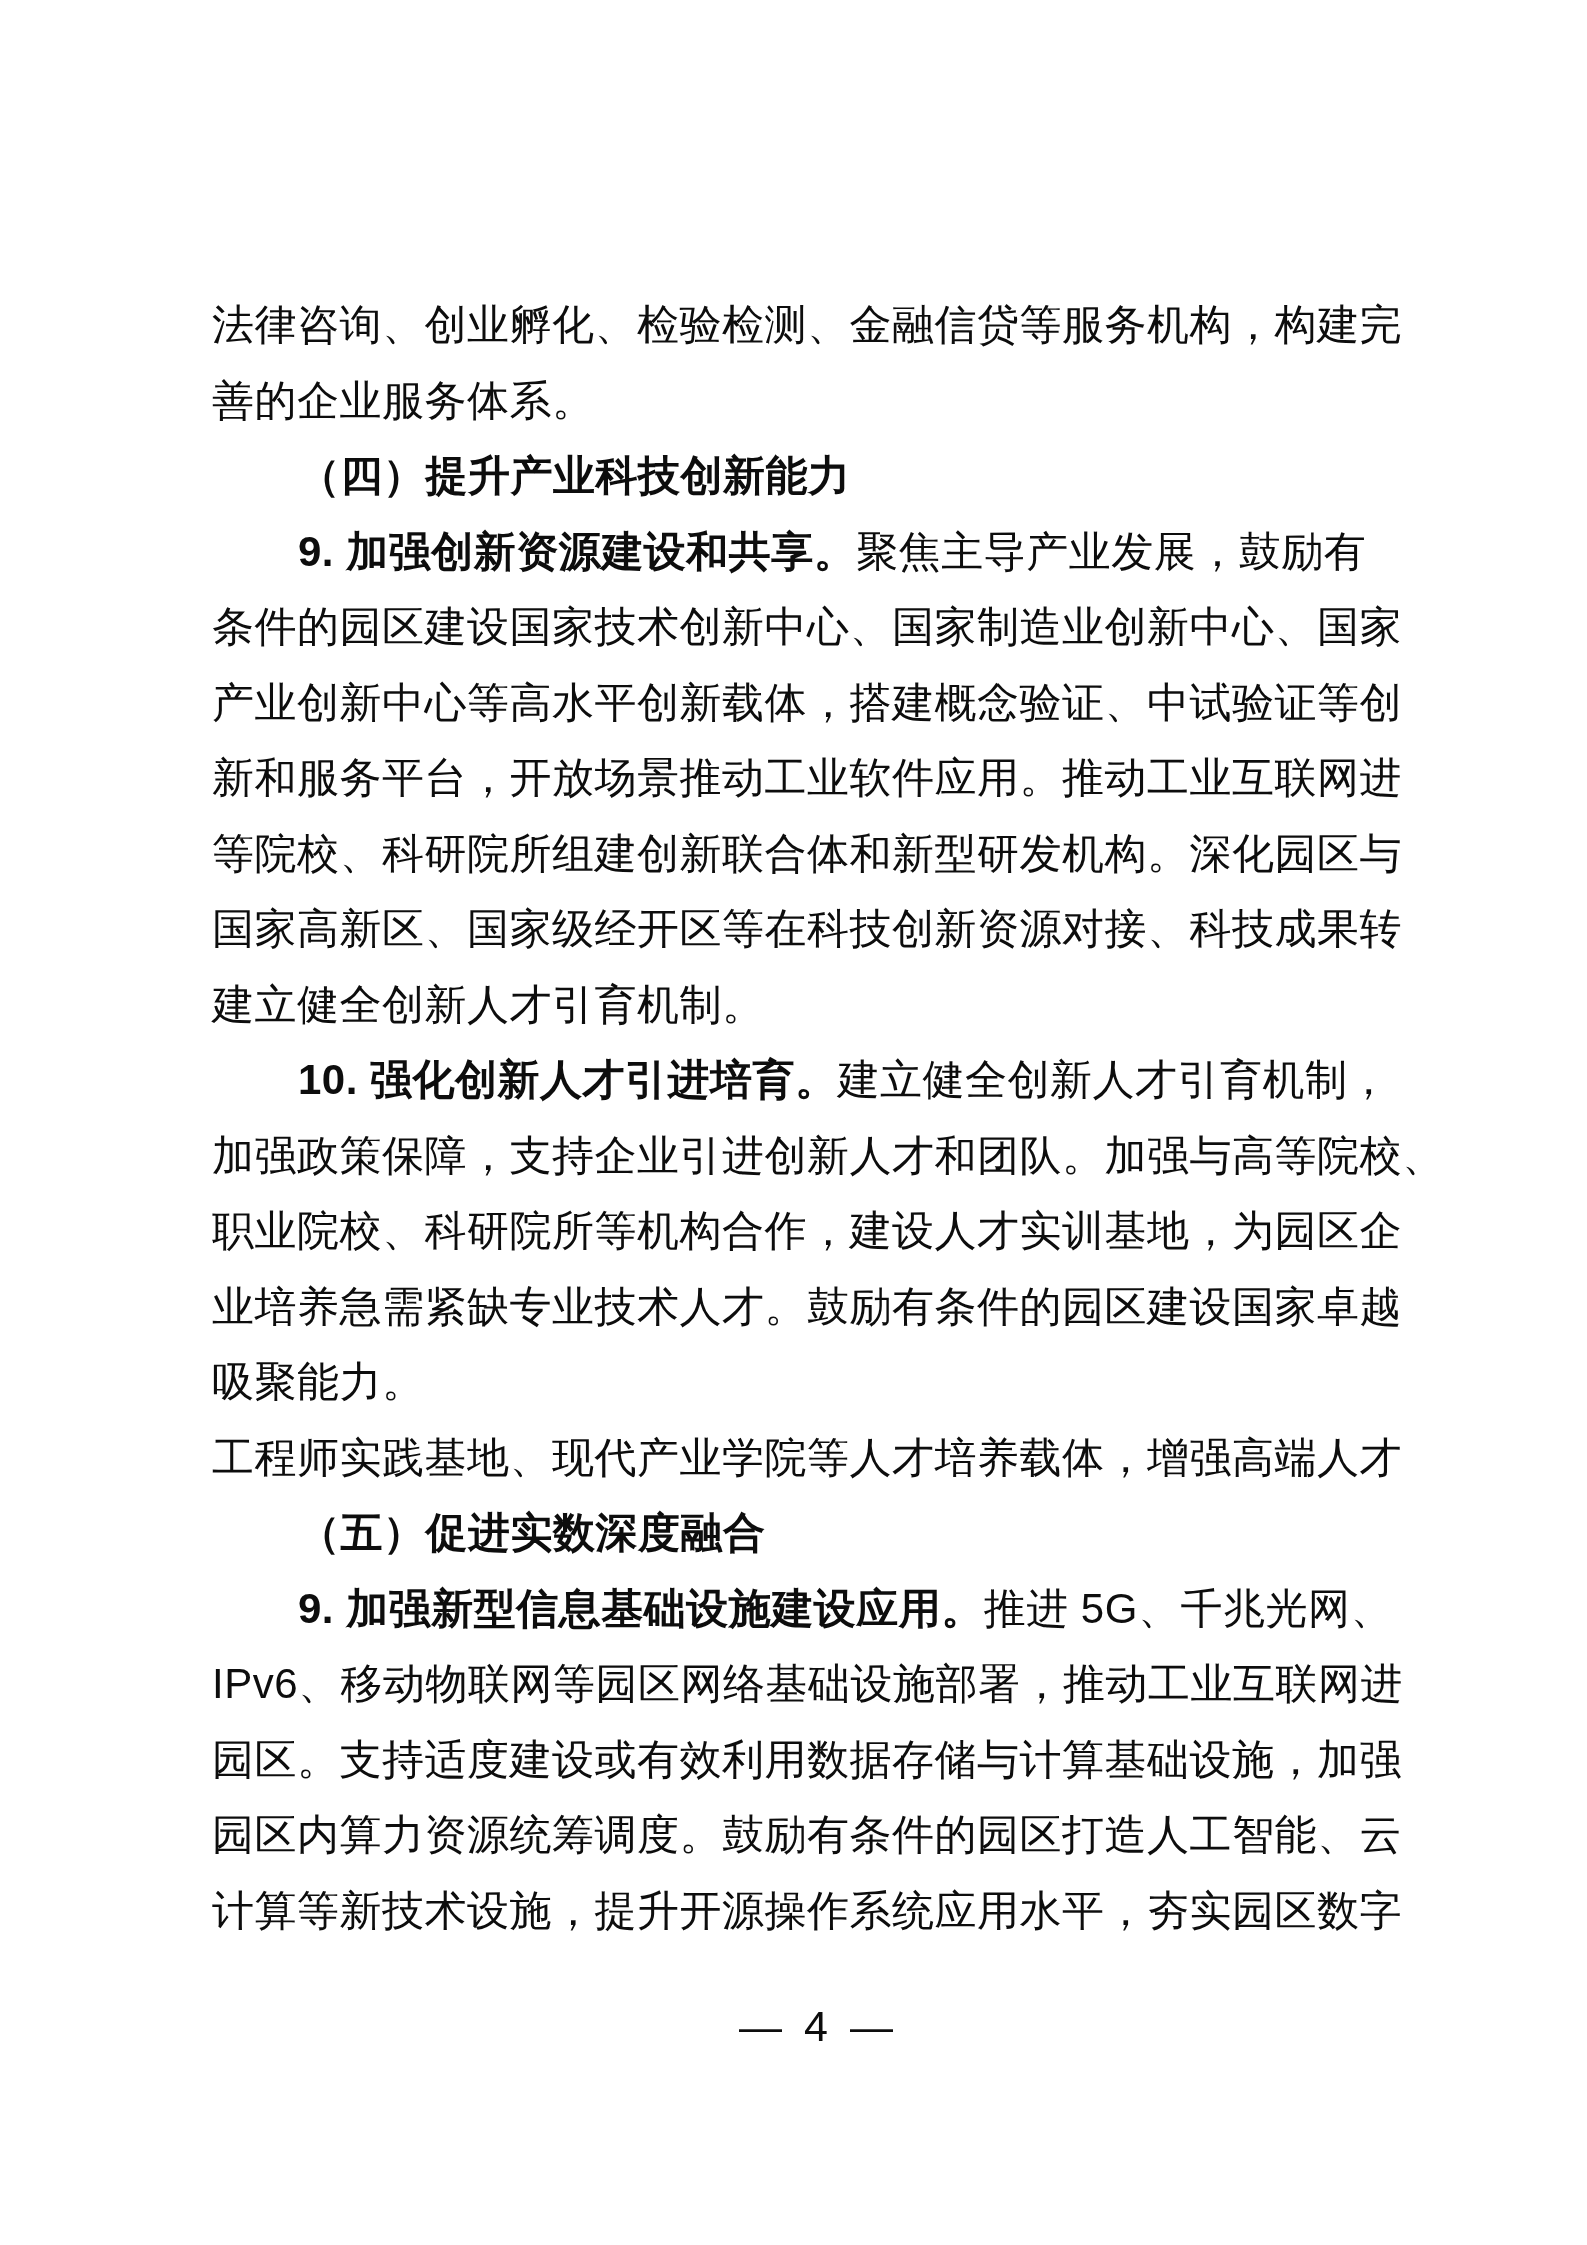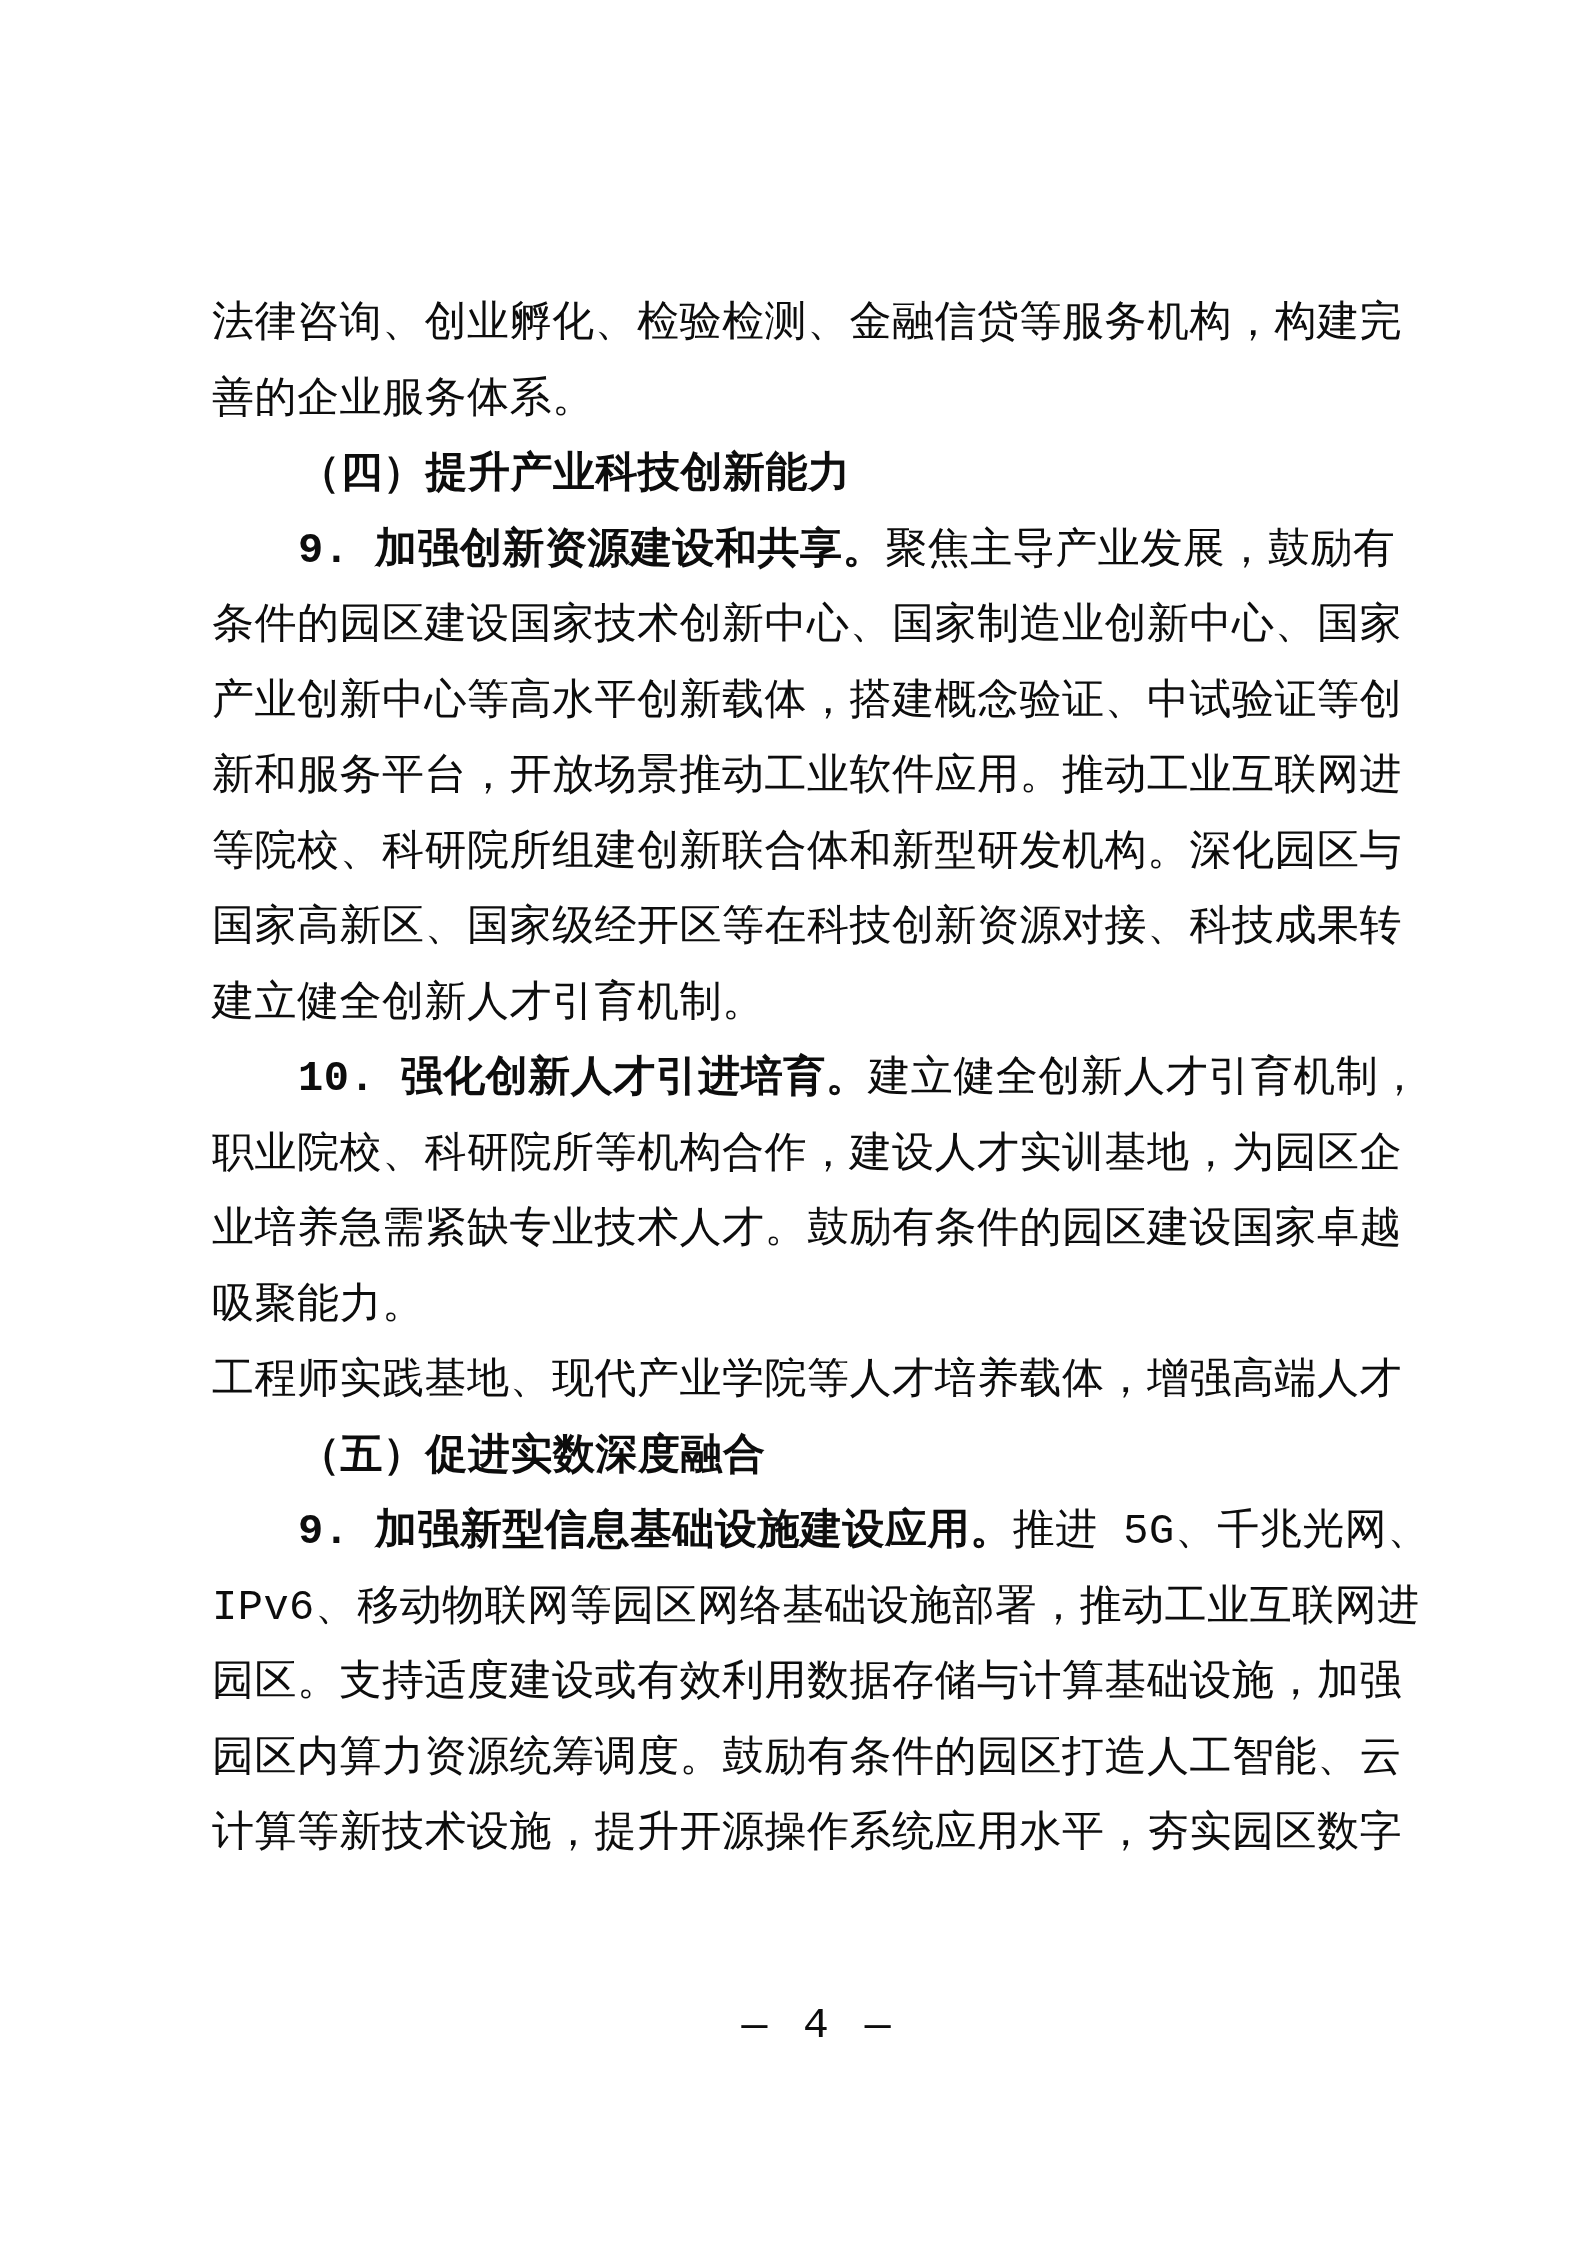--- a/index.html
+++ b/index.html
@@ -6,21 +6,21 @@
     margin: 0;
     padding: 0;
     background: #ffffff;
   }
   .page {
     position: relative;
     width: 1587px;
     height: 2245px;
     background: #ffffff;
     color: #0d0d0d;
-    font-family: Liberation Mono, monospace;
+    font-family: Liberation Sans, sans-serif;
     overflow: hidden;
   }
   .doc {
     position: absolute;
     top: 287px;
     left: 212px;
     width: 1180px;
     font-size: 42px;
   }
   .ln {
@@ -58,20 +58,21 @@
     <div class="ln"><span class="b"></span><span>善的企业服务体系。</span></div>
     <div class="ln ind hd"><span class="b">（四）提升产业科技创新能力</span><span></span></div>
     <div class="ln ind"><span class="b">9. 加强创新资源建设和共享。</span><span>聚焦主导产业发展，鼓励有</span></div>
     <div class="ln"><span class="b"></span><span>条件的园区建设国家技术创新中心、国家制造业创新中心、国家</span></div>
     <div class="ln"><span class="b"></span><span>产业创新中心等高水平创新载体，搭建概念验证、中试验证等创</span></div>
     <div class="ln"><span class="b"></span><span>新和服务平台，开放场景推动工业软件应用。推动工业互联网进</span></div>
     <div class="ln"><span class="b"></span><span>等院校、科研院所组建创新联合体和新型研发机构。深化园区与</span></div>
     <div class="ln"><span class="b"></span><span>国家高新区、国家级经开区等在科技创新资源对接、科技成果转</span></div>
     <div class="ln"><span class="b"></span><span>建立健全创新人才引育机制。</span></div>
     <div class="ln ind"><span class="b">10. 强化创新人才引进培育。</span><span>建立健全创新人才引育机制，</span></div>
+    <div class="ln"><span class="b"></span><span>加强政策保障，支持企业引进创新人才和团队。加强与高等院校、</span></div>
     <div class="ln"><span class="b"></span><span>职业院校、科研院所等机构合作，建设人才实训基地，为园区企</span></div>
     <div class="ln"><span class="b"></span><span>业培养急需紧缺专业技术人才。鼓励有条件的园区建设国家卓越</span></div>
     <div class="ln"><span class="b"></span><span>吸聚能力。</span></div>
     <div class="ln"><span class="b"></span><span>工程师实践基地、现代产业学院等人才培养载体，增强高端人才</span></div>
     <div class="ln ind hd"><span class="b">（五）促进实数深度融合</span><span></span></div>
     <div class="ln ind"><span class="b">9. 加强新型信息基础设施建设应用。</span><span>推进 5G、千兆光网、</span></div>
     <div class="ln"><span class="b"></span><span>IPv6、移动物联网等园区网络基础设施部署，推动工业互联网进</span></div>
     <div class="ln"><span class="b"></span><span>园区。支持适度建设或有效利用数据存储与计算基础设施，加强</span></div>
     <div class="ln"><span class="b"></span><span>园区内算力资源统筹调度。鼓励有条件的园区打造人工智能、云</span></div>
     <div class="ln"><span class="b"></span><span>计算等新技术设施，提升开源操作系统应用水平，夯实园区数字</span></div>

